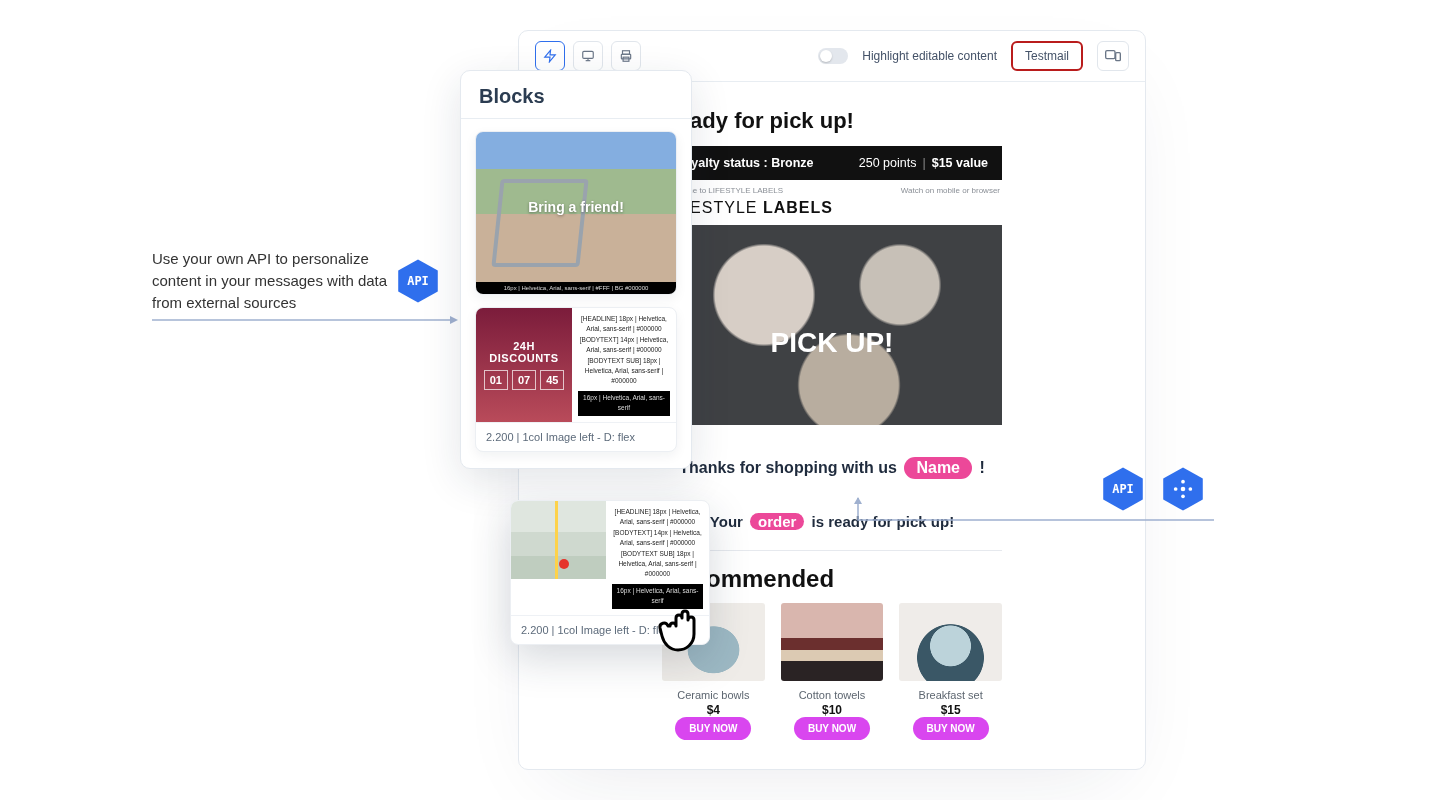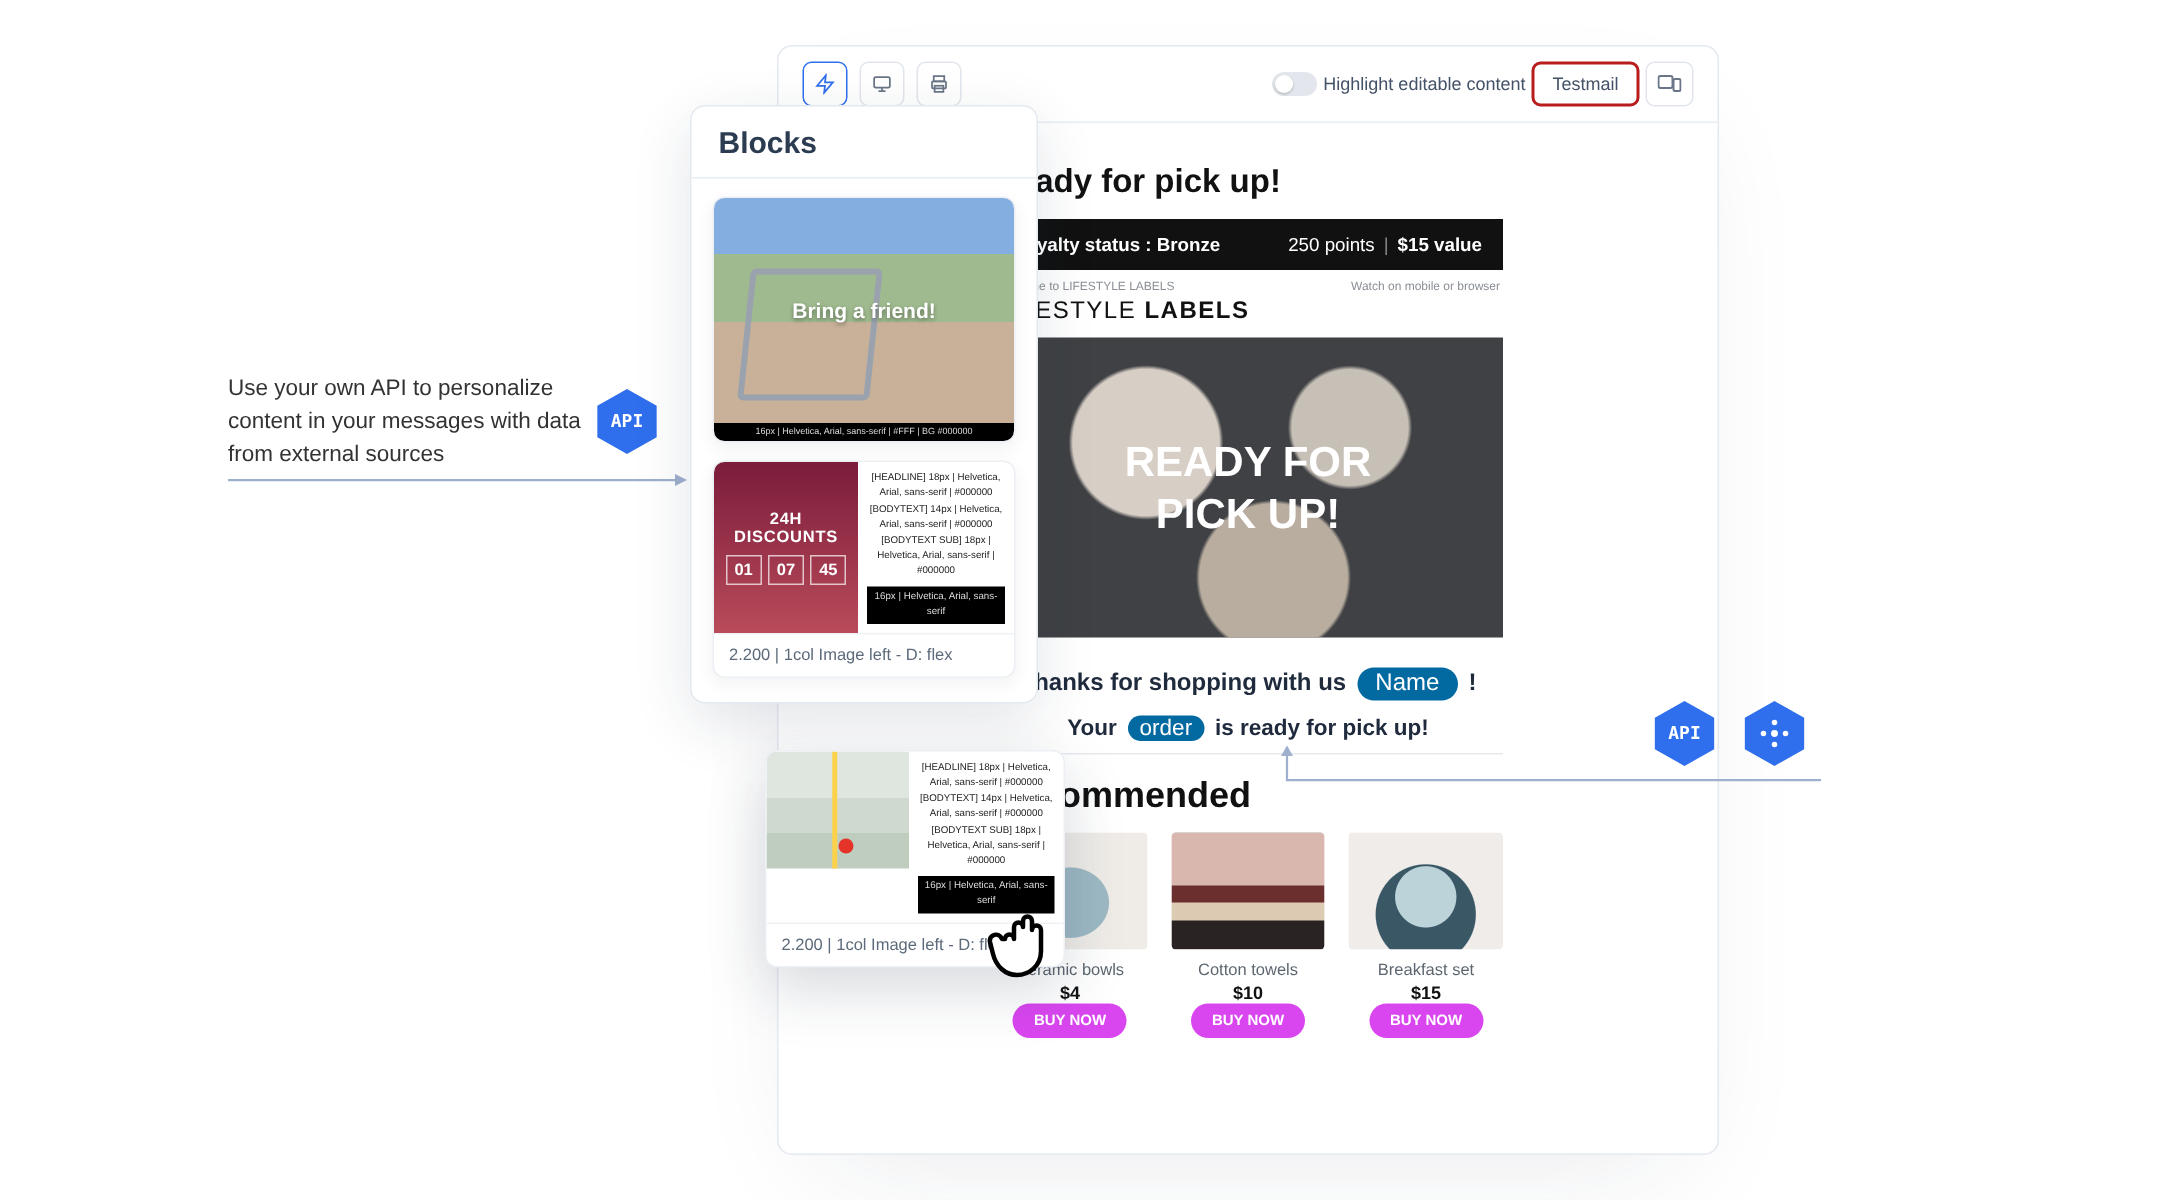--- a/index.html
+++ b/index.html
@@ -2,41 +2,41 @@
 <html><head>
 <meta charset="utf-8">
 <style>
   * { box-sizing: border-box; margin: 0; padding: 0; }
   body { font-family: -apple-system, BlinkMacSystemFont, "Segoe UI", Arial, sans-serif; background: #ffffff; width: 1440px; height: 800px; position: relative; color: #26374a; overflow: hidden;}
   .editor-frame { position: absolute; left: 518px; top: 30px; width: 628px; height: 740px; background: #fff; border: 1px solid #e4e9ef; border-radius: 10px; box-shadow: 0 30px 80px -30px rgba(26,44,67,.10); }
   .editor-toolbar { display:flex; align-items:center; justify-content:space-between; padding: 10px 16px; border-bottom: 1px solid #e8edf2; }
   .tb-left { display:flex; gap:8px; }
   .tb-btn { width:30px; height:30px; border:1px solid #e1e6ec; border-radius:6px; display:flex; align-items:center; justify-content:center; background:#fff; }
   .tb-btn.active { border-color:#2f6fed; color:#2f6fed; }
-  .tb-right { display:flex; align-items:center; gap:4px; }
+  .tb-right { display:flex; align-items:center; gap:14px; }
   .toggle { width:30px; height:16px; border-radius:10px; background:#e3e7ed; position:relative; }
   .toggle::after { content:""; width:12px; height:12px; border-radius:50%; background:#fff; position:absolute; left:2px; top:2px; box-shadow:0 1px 2px rgba(0,0,0,.2);}
   .tb-label { font-size:12px; color:#445268; }
   .outline-btn { font-size:12px; padding:6px 12px; border:2px solid #b91c1c; border-radius:6px; background:#fff; color:#445268; }
   .device-btn { width:32px; height:30px; border:1px solid #e1e6ec; border-radius:6px; display:flex; align-items:center; justify-content:center; color:#445268;}
   .editor-canvas { padding: 20px 30px 0 30px; overflow:hidden; }
   .email-preview { width: 340px; margin: 0 auto; background:#fff; }
   .ep-title { font-size:22px; font-weight:800; color:#111; padding: 6px 0 12px 0; }
   .ep-black { background:#111; color:#fff; padding:10px 14px; display:flex; justify-content:space-between; align-items:center; font-size:12.5px; font-weight:600;}
   .ep-black .pts { font-weight:400; }
   .ep-black .pts .sep { margin:0 6px; color:#888;}
   .ep-topline { display:flex; justify-content:space-between; font-size:8px; color:#8a8f96; padding:6px 2px 2px 2px;}
   .ep-brand { font-size:16px; letter-spacing:1px; color:#111; padding:2px 2px 0px 2px; }
   .ep-brand .light { font-weight:300; }
   .ep-brand .bold { font-weight:800; }
   .ep-hero { margin-top:8px; height:200px; background: radial-gradient(circle at 30% 35%, #d7cec6 0 18%, transparent 19%), radial-gradient(circle at 70% 30%, #c7c0b7 0 14%, transparent 15%), radial-gradient(circle at 55% 80%, #b8ad9f 0 20%, transparent 21%), #3f4144; display:flex; align-items:center; justify-content:center; text-align:center; }
   .ep-hero-txt { color:#fff; font-weight:700; font-size:28px; line-height:1.25; }
   .ep-thanks-wrap { padding:20px 0 8px 0; border-bottom:1px solid #e6e9ee; margin-bottom:14px;}
   .ep-thanks { text-align:center; font-size:16px; font-weight:700; color:#1f2b3d; }
-  .pill { display:inline-block; padding:2px 12px; border-radius:14px; background:#0369a1; color:#fff; font-weight:400; margin:0 3px;}
+  .pill { display:inline-block; padding:2px 12px; border-radius:14px; background:#ec4899; color:#fff; font-weight:700; margin:12px 3px;}
   .pill.sm { padding:0 8px; border-radius:12px;}
   .ep-sub { text-align:center; font-size:15px; font-weight:700; color:#1f2b3d; margin-top:10px;}
   .ep-reco-title { font-size:24px; font-weight:800; color:#111; margin:6px 0 10px 0;}
   .ep-products { display:flex; gap:16px; }
   .ep-prod { flex:1; text-align:center; }
   .prod-img { width:100%; height:78px; border-radius:3px; }
   .prod-img.bowls { background: radial-gradient(ellipse at 50% 60%, #9db9c4 0 35%, transparent 36%), #efece8;}
   .prod-img.towels { background: linear-gradient(#d9b6ae 45%, #6b2f2e 45% 60%, #dccab3 60% 75%, #2a2324 75%), #d8cbbd;}
   .prod-img.breakfast { background: radial-gradient(circle at 50% 55%, #bcd3da 0 30%, transparent 31%), radial-gradient(circle at 50% 70%, #3a5766 0 44%, transparent 45%), #efece9;}
   .prod-name { font-size:11px; color:#5d6670; margin-top:8px;}
@@ -140,21 +140,21 @@
       </div>
       <div class="ep-topline">
         <span>Welcome to LIFESTYLE LABELS</span>
         <span>Watch on mobile or browser</span>
       </div>
       <div class="ep-brand">
         <span class="light">LIFESTYLE </span><span class="bold">LABELS</span>
       </div>
       <div class="ep-hero">
         <div class="ep-hero-txt">
-          <span>READY FOR</span><br>
+          <br>
           <span>PICK UP!</span>
         </div>
       </div>
       <div class="ep-thanks-wrap">
         <div class="ep-thanks">
           <span>Thanks for shopping with us </span>
           <span class="pill">Name</span>
           <span> !</span>
         </div>
         <div class="ep-sub">

